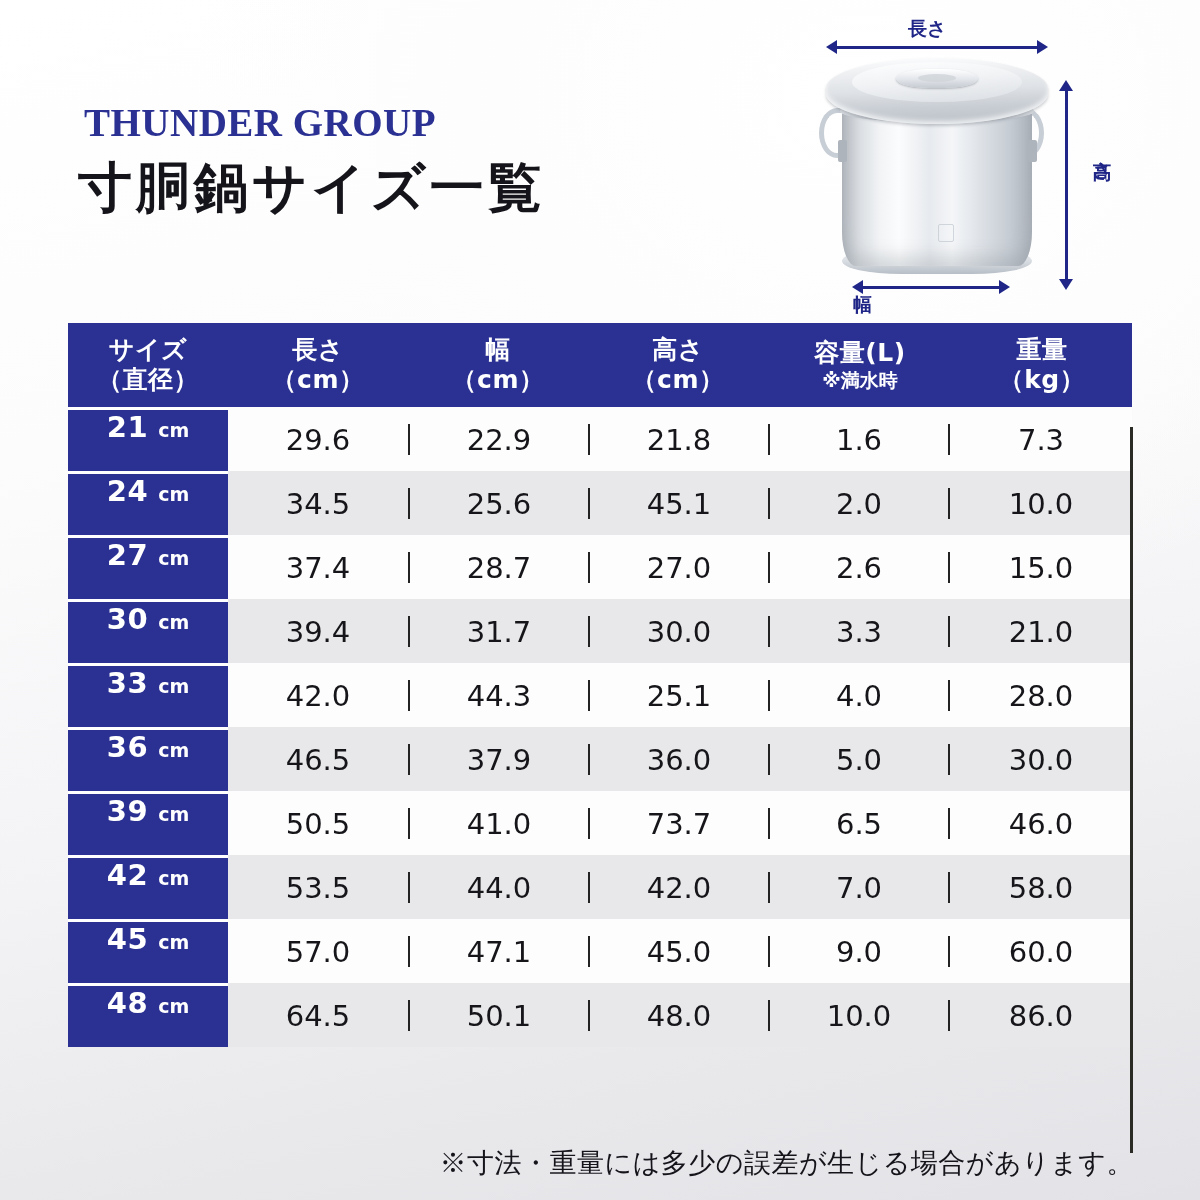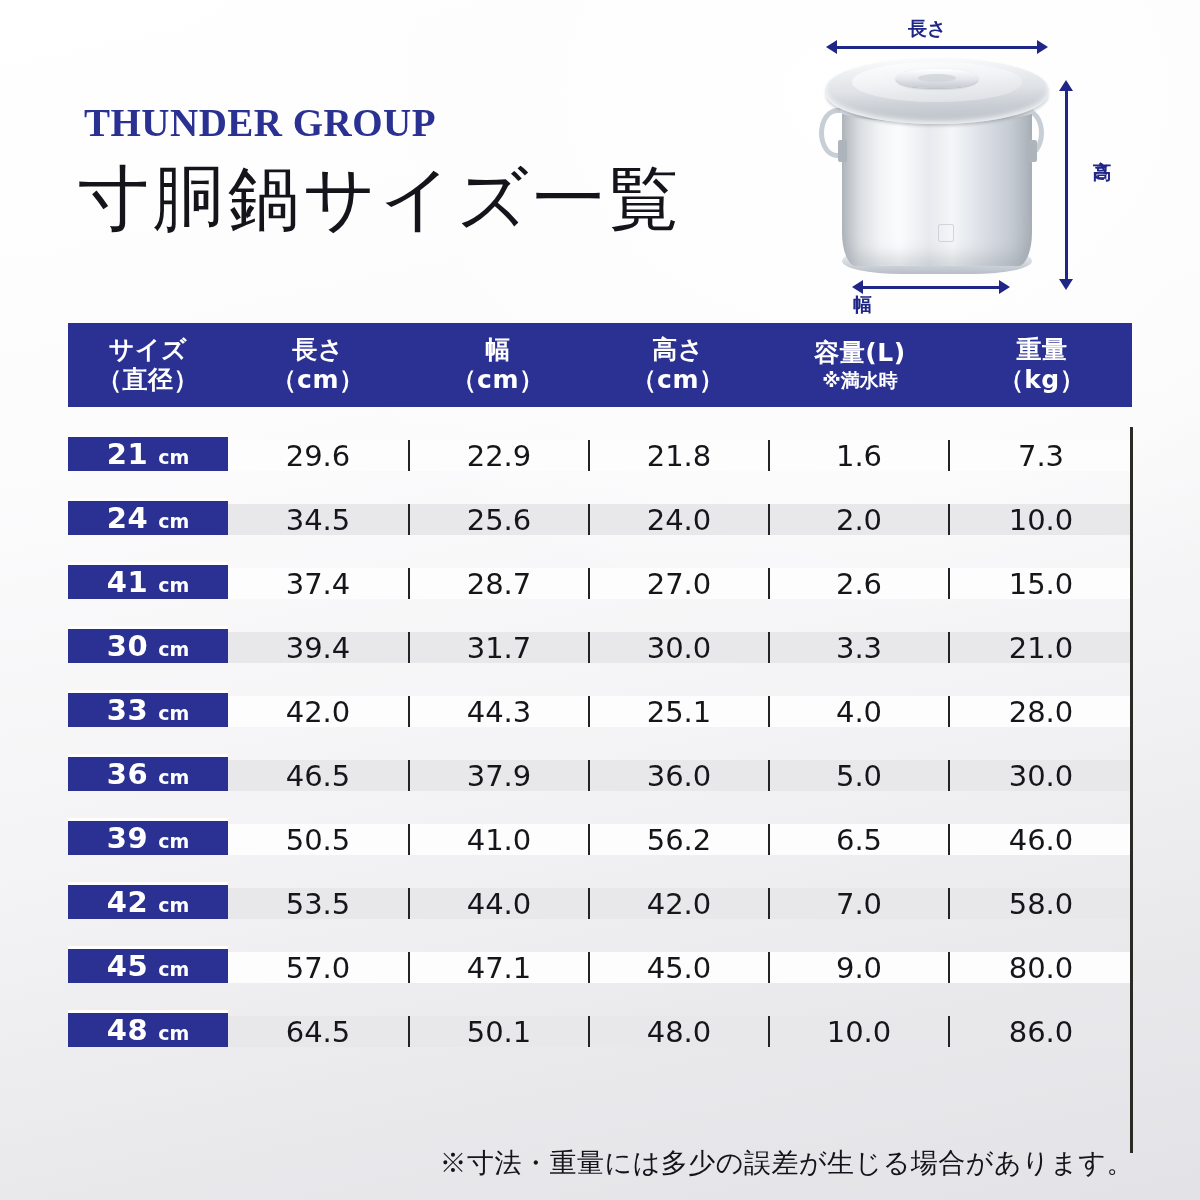--- a/index.html
+++ b/index.html
@@ -32,22 +32,22 @@
     font-size: 39px;
     letter-spacing: 0.5px;
     color: #2a3192;
     white-space: nowrap;
   }
   .headline {
     position: absolute;
     left: 78px;
     top: 152px;
     font-family: "DejaVu Serif", "Liberation Serif", serif;
-    font-weight: normal;
-    font-size: 71px;
+    font-weight: bold;
+    font-size: 54px;
     letter-spacing: 4px;
     color: #14141a;
     white-space: nowrap;
   }
 
   
   .photo-zone {
     position: absolute;
     left: 800px;
     top: 8px;
@@ -267,21 +267,20 @@
   .th .l2.small { font-size: 19px; letter-spacing: 0px; }
   .th.size { width: 160px; }
   .th.col  { width: 180px; }
   .th.col.last { width: 184px; }
 
   .tbody { position: relative; }
   .tr {
     display: flex;
     height: 64px;
     position: relative;
-    align-items: flex-end;
   }
   .size-cell {
     width: 160px;
     flex: 0 0 160px;
     background: #2b3192;
     color: #ffffff;
     font-family: "DejaVu Sans", sans-serif;
     font-weight: bold;
     display: flex;
     align-items: baseline;
@@ -425,28 +424,28 @@
           </div>
         </div>
         <div class="tr alt">
           <div class="size-cell">
             <span class="num">24</span>
             <span class="unit">cm</span>
           </div>
           <div class="cells">
             <div class="td first">34.5</div>
             <div class="td">25.6</div>
-            <div class="td">24.0</div>
+            <div class="td">45.1</div>
             <div class="td">2.0</div>
             <div class="td last">10.0</div>
           </div>
         </div>
         <div class="tr">
           <div class="size-cell">
-            <span class="num">41</span>
+            <span class="num">27</span>
             <span class="unit">cm</span>
           </div>
           <div class="cells">
             <div class="td first">37.4</div>
             <div class="td">28.7</div>
             <div class="td">27.0</div>
             <div class="td">2.6</div>
             <div class="td last">15.0</div>
           </div>
         </div>
@@ -490,21 +489,21 @@
           </div>
         </div>
         <div class="tr">
           <div class="size-cell">
             <span class="num">39</span>
             <span class="unit">cm</span>
           </div>
           <div class="cells">
             <div class="td first">50.5</div>
             <div class="td">41.0</div>
-            <div class="td">56.2</div>
+            <div class="td">73.7</div>
             <div class="td">6.5</div>
             <div class="td last">46.0</div>
           </div>
         </div>
         <div class="tr alt">
           <div class="size-cell">
             <span class="num">42</span>
             <span class="unit">cm</span>
           </div>
           <div class="cells">
@@ -518,21 +517,21 @@
         <div class="tr">
           <div class="size-cell">
             <span class="num">45</span>
             <span class="unit">cm</span>
           </div>
           <div class="cells">
             <div class="td first">57.0</div>
             <div class="td">47.1</div>
             <div class="td">45.0</div>
             <div class="td">9.0</div>
-            <div class="td last">80.0</div>
+            <div class="td last">60.0</div>
           </div>
         </div>
         <div class="tr alt">
           <div class="size-cell">
             <span class="num">48</span>
             <span class="unit">cm</span>
           </div>
           <div class="cells">
             <div class="td first">64.5</div>
             <div class="td">50.1</div>

